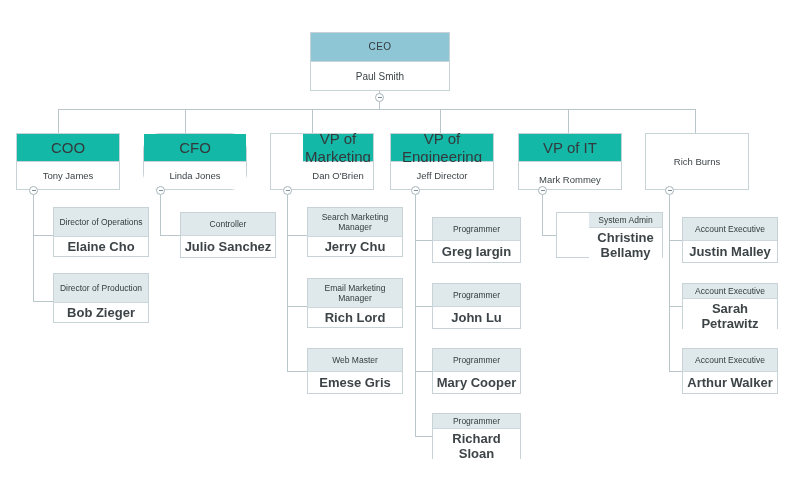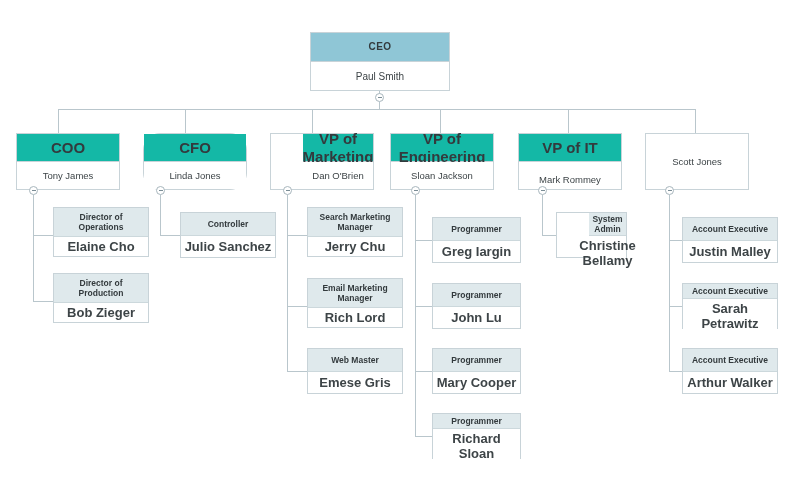--- a/index.html
+++ b/index.html
@@ -53,21 +53,21 @@
   .node {
     position: absolute;
     box-sizing: border-box;
     border: 1px solid #c8d3d8;
     background: #ffffff;
     z-index: 3;
     display: flex;
     flex-direction: column;
   }
   .node-title {
-    font-weight: bold;
+    font-weight: normal;
     color: #333a3d;
     text-align: center;
     display: flex;
     align-items: center;
     justify-content: center;
     line-height: 1.18;
     box-sizing: border-box;
     padding: 2px 3px;
   }
   .node-name {
@@ -146,28 +146,28 @@
   <div class="node lvl2" style="left:143px; top:133px;border-radius:17px;">
     <div class="node-title">CFO</div>
     <div class="node-name">Linda Jones</div>
   </div>
   <div class="node lvl2" style="left:270px; top:133px;padding-left:32px;">
     <div class="node-title">VP of Marketing</div>
     <div class="node-name">Dan O'Brien</div>
   </div>
   <div class="node lvl2" style="left:390px; top:133px; width:104px;">
     <div class="node-title">VP of Engineering</div>
-    <div class="node-name">Sloan Jackson</div>
+    <div class="node-name">Jeff Director</div>
   </div>
   <div class="node lvl2" style="left:518px; top:133px;gap:8px;">
     <div class="node-title">VP of IT</div>
     <div class="node-name">Mark Rommey</div>
   </div>
   <div class="node lvl2" style="left:645px; top:133px;">
-    <div class="node-name">Scott Jones</div>
+    <div class="node-name">Rich Burns</div>
   </div>
 
   <div class="conn conn-v" style="left:33px;  top:190px; height:4px;"></div>
   <div class="toggle" style="left:29px;  top:186px;"></div>
   <div class="toggle" style="left:156px; top:186px;"></div>
   <div class="toggle" style="left:283px; top:186px;"></div>
   <div class="toggle" style="left:411px; top:186px;"></div>
   <div class="toggle" style="left:538px; top:186px;"></div>
   <div class="toggle" style="left:665px; top:186px;"></div>
 
@@ -227,21 +227,21 @@
     <div class="node-title">Programmer</div>
     <div class="node-name">Mary Cooper</div>
   </div>
   <div class="node lvl3 h1" style="left:432px; top:413px; width:89px;">
     <div class="node-title">Programmer</div>
     <div class="node-name">Richard Sloan</div>
   </div>
 
   <div class="conn conn-v" style="left:542px; top:195px; height:40px;"></div>
   <div class="conn conn-h" style="left:542px; top:235px; width:14px;"></div>
-  <div class="node lvl3 h1" style="left:556px; top:212px; width:71px;padding-left:32px;">
+  <div class="node lvl3 h1" style="left:556px; top:212px; width:107px;padding-left:32px;">
     <div class="node-title">System Admin</div>
     <div class="node-name">Christine Bellamy</div>
   </div>
 
   <div class="conn conn-v" style="left:669px; top:195px; height:176px;"></div>
   <div class="conn conn-h" style="left:669px; top:240px; width:13px;"></div>
   <div class="conn conn-h" style="left:669px; top:306px; width:13px;"></div>
   <div class="conn conn-h" style="left:669px; top:371px; width:13px;"></div>
 
   <div class="node lvl3 h1" style="left:682px; top:217px; width:96px;">

